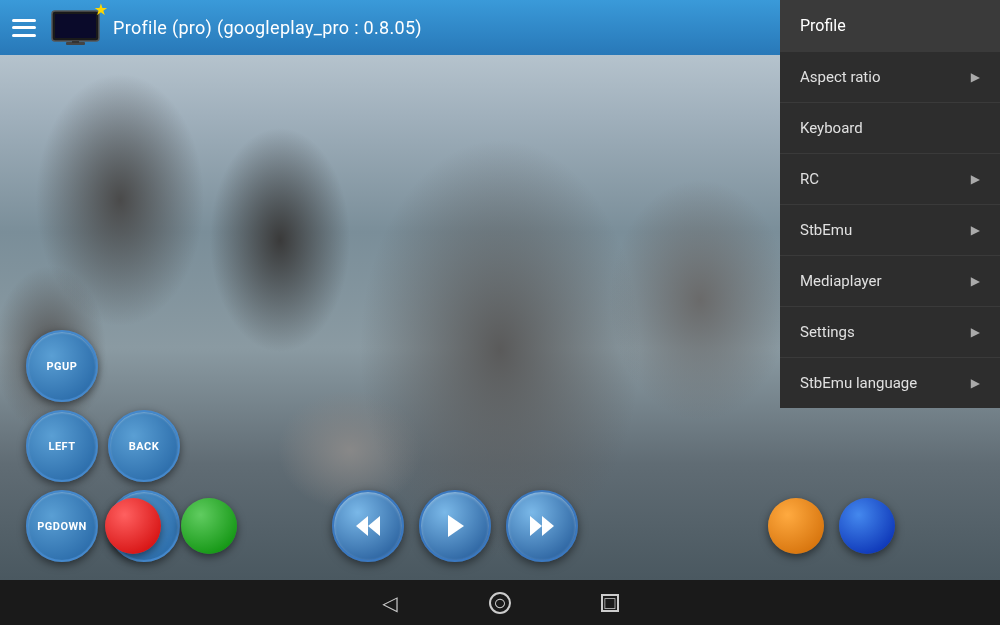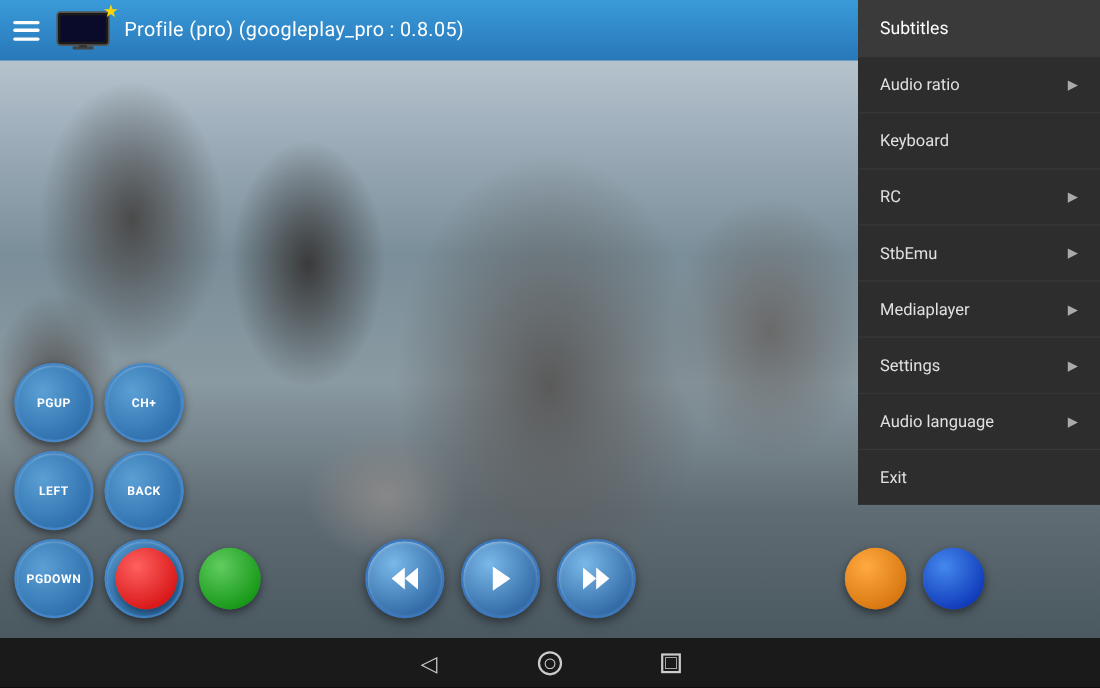--- a/index.html
+++ b/index.html
@@ -123,21 +123,21 @@
       display: flex;
       align-items: center;
       justify-content: center;
       cursor: pointer;
     }
 
     
     #controls {
       position: absolute;
       bottom: 55px;
-      left: 3px;
+      left: 16px;
       width: 400px;
       z-index: 5;
     }
 
     .ctrl-row {
       display: flex;
       align-items: center;
       margin-bottom: 8px;
       padding-left: 10px;
     }
@@ -262,21 +262,20 @@
       <rect x="24" y="36" width="7" height="2" fill="#333"></rect>
     </svg>
     <span id="star-icon">★</span>
   </div>
   <span id="app-title">Profile (pro) (googleplay_pro : 0.8.05)</span>
 </div>
 
 <div id="controls">
   <div class="ctrl-row">
     <div class="ctrl-btn">PGUP</div>
-    <div class="ctrl-btn">CH+</div>
   </div>
   <div class="ctrl-row">
     <div class="ctrl-btn">LEFT</div>
     <div class="ctrl-btn">BACK</div>
   </div>
   <div class="ctrl-row">
     <div class="ctrl-btn">PGDOWN</div>
     <div class="ctrl-btn">CH-</div>
   </div>
 </div>
@@ -303,24 +302,24 @@
     </svg>
   </div>
 
   <div style="margin-left: 80px;"></div>
   <div class="color-btn btn-orange" style="margin-left: 80px;"></div>
   <div class="color-btn btn-blue-dark"></div>
 </div>
 
 <div id="dropdown-menu">
   <div class="menu-item">
-    <span>Subtitles</span>
-  </div>
-  <div class="menu-item">
-    <span>Audio ratio</span>
+    <span>Profile</span>
+  </div>
+  <div class="menu-item">
+    <span>Aspect ratio</span>
     <span class="arrow">▶</span>
   </div>
   <div class="menu-item">
     <span>Keyboard</span>
   </div>
   <div class="menu-item">
     <span>RC</span>
     <span class="arrow">▶</span>
   </div>
   <div class="menu-item">
@@ -329,25 +328,22 @@
   </div>
   <div class="menu-item">
     <span>Mediaplayer</span>
     <span class="arrow">▶</span>
   </div>
   <div class="menu-item">
     <span>Settings</span>
     <span class="arrow">▶</span>
   </div>
   <div class="menu-item">
-    <span>Audio language</span>
-    <span class="arrow">▶</span>
-  </div>
-  <div class="menu-item">
-    <span>Exit</span>
+    <span>StbEmu language</span>
+    <span class="arrow">▶</span>
   </div>
 </div>
 
 <div id="nav-bar">
   <div class="nav-btn">
     <span style="color:#ccc; font-size:20px;">◁</span>
   </div>
   <div class="nav-btn">
     <span style="color:#ccc; font-size:22px; border: 2px solid #ccc; border-radius: 50%; width:22px; height:22px; display:flex; align-items:center; justify-content:center;">○</span>
   </div>

